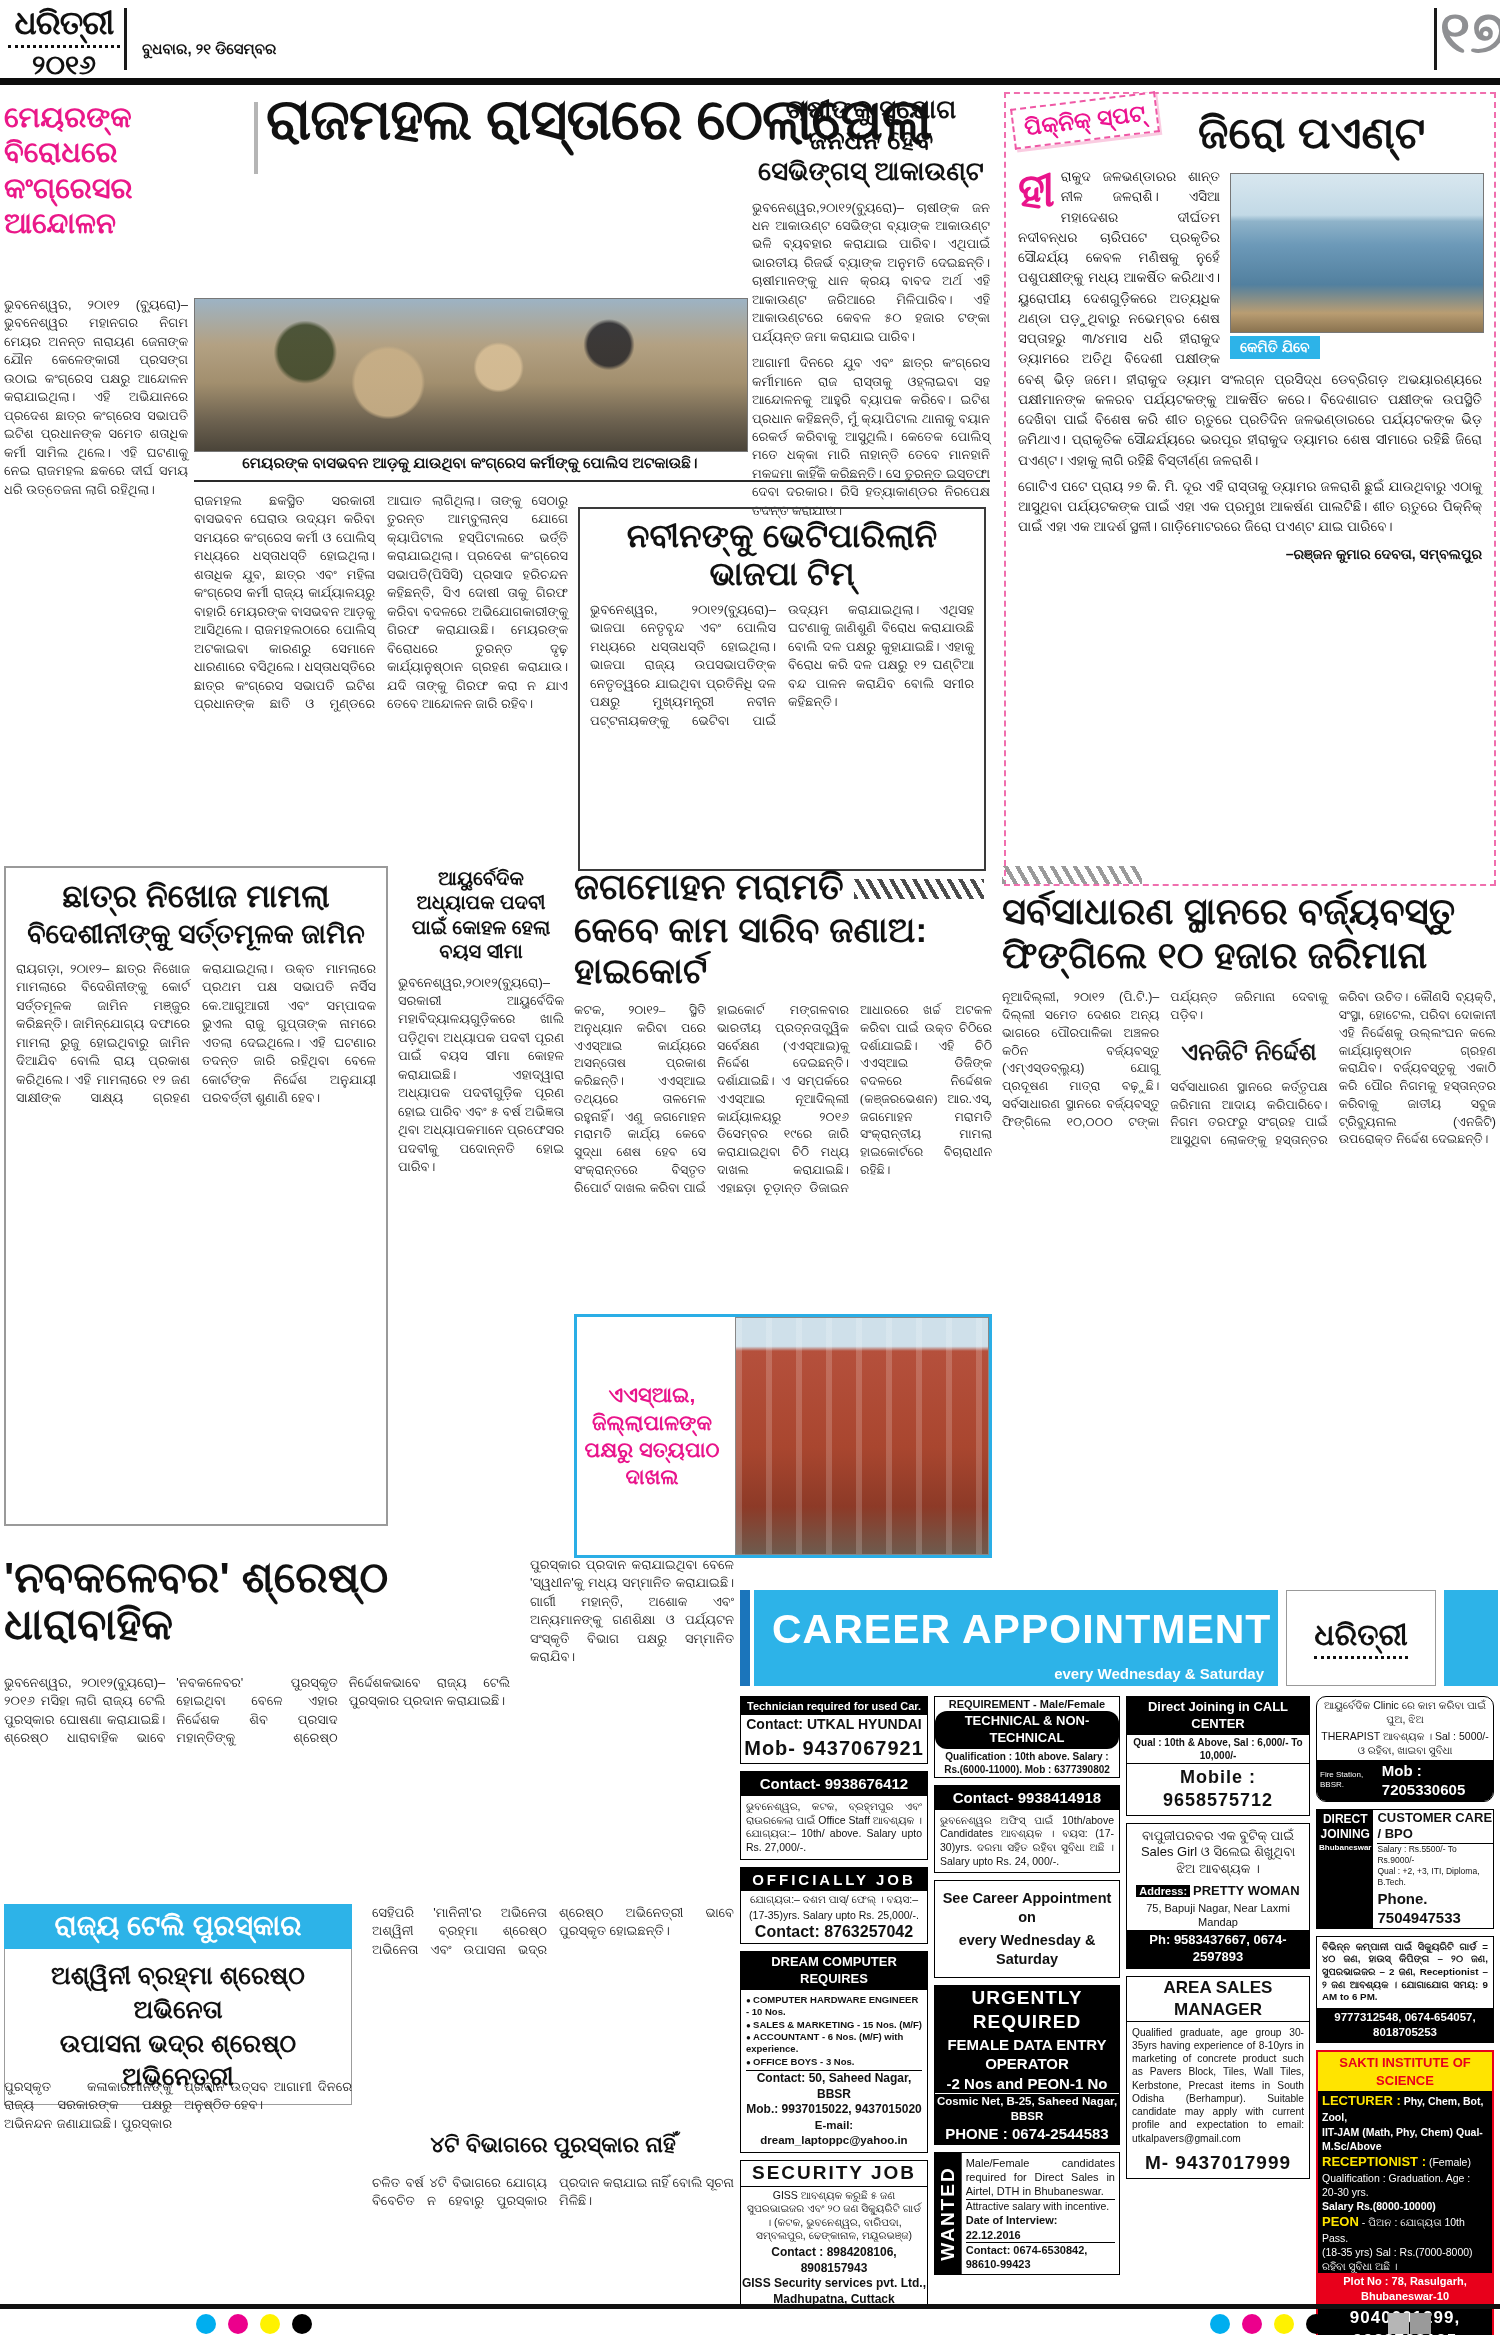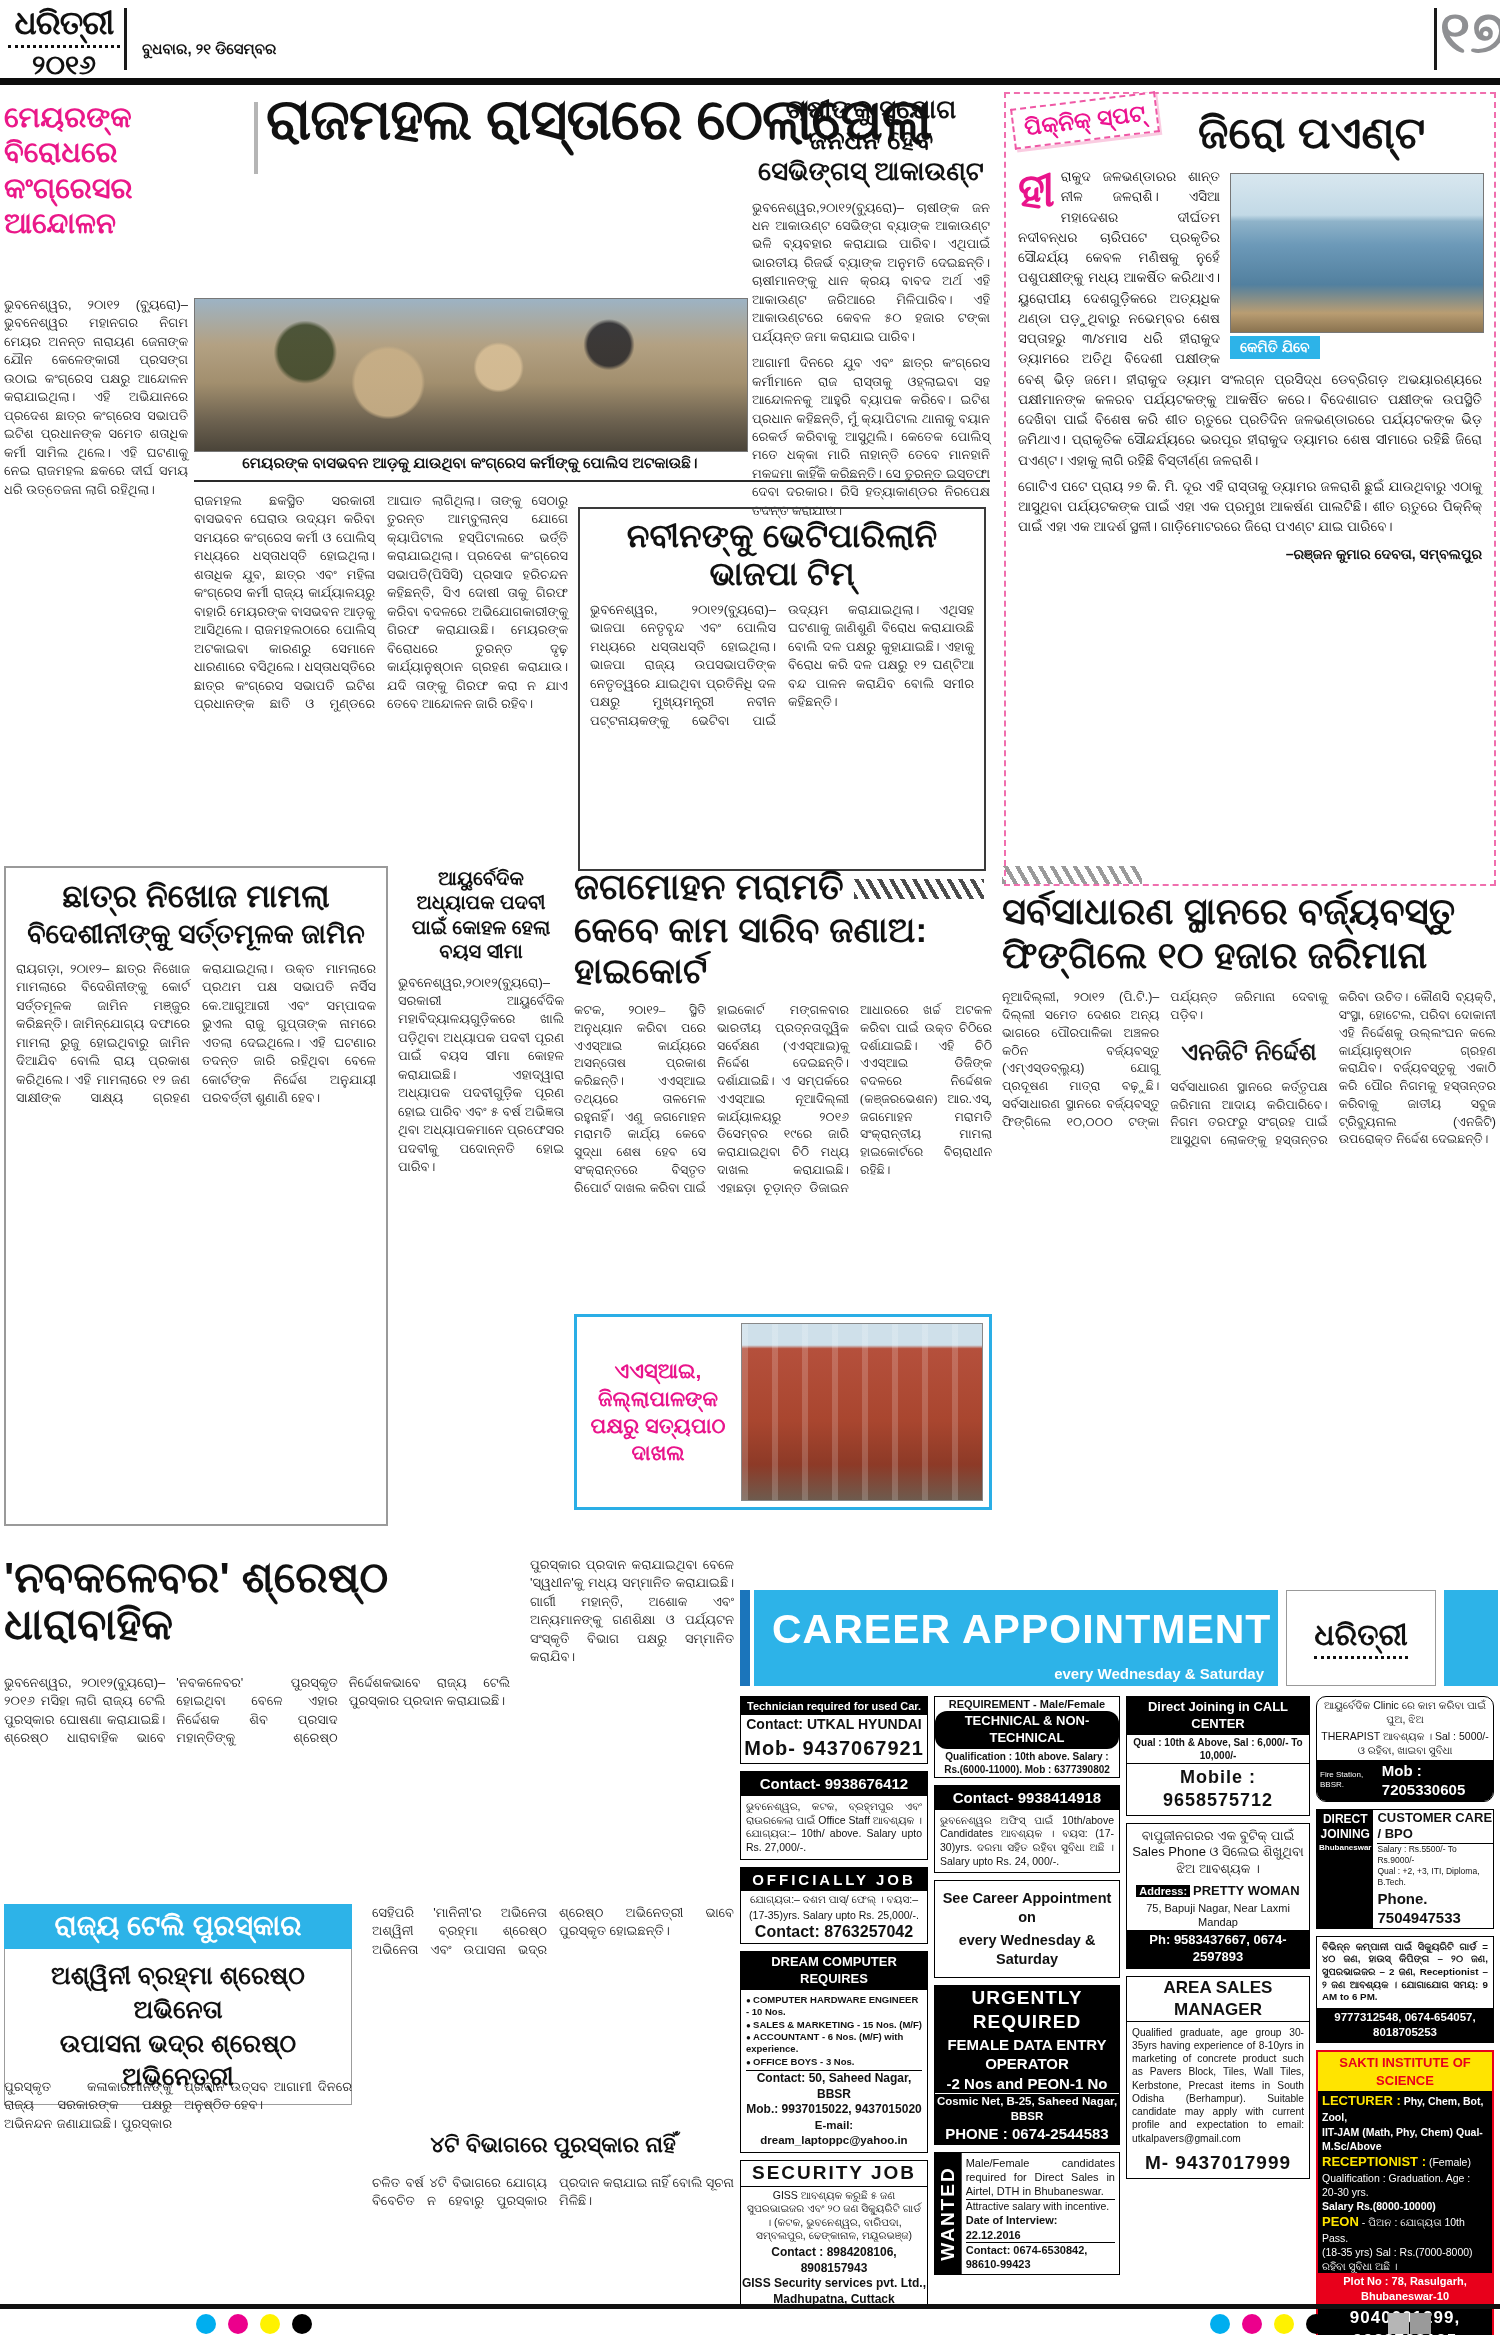--- a/index.html
+++ b/index.html
@@ -67,21 +67,21 @@
   .ms-b{margin-top:10px;height:520px;}
   .ayur{left:398px;top:866px;width:166px;height:660px;}
   .ay-h{font-size:19.5px;line-height:1.25;font-weight:bold;text-align:center;}
   .ay-b{margin-top:10px;}
   .jaga{left:574px;top:866px;width:418px;height:660px;}
   .jg-k{font-size:36px;font-weight:bold;}
   .hatch{display:inline-block;width:130px;height:20px;vertical-align:middle;margin-left:10px;
          background:repeating-linear-gradient(60deg,#4c4c4c 0 4px,transparent 4px 10px);}
   .jg-h{font-size:35px;font-weight:bold;margin-top:2px;}
   .jg-b{margin-top:10px;height:300px;font-size:12.5px;font-family:Liberation Serif, serif;}
-  .asi-box{margin-top:12px;height:196px;border:3px solid #2aaee6;box-sizing:border-box;display:flex;gap:8px;padding:6px;}
+  .asi-box{margin-top:12px;height:244px;border:3px solid #2aaee6;box-sizing:border-box;display:flex;gap:8px;padding:0;}
   .asi-txt{width:150px;display:flex;align-items:center;text-align:center;color:#e9148b;font-size:21px;line-height:1.3;font-weight:bold;}
   .asi-photo{flex:1;border:1px solid #888;
      background:
        repeating-linear-gradient(90deg,rgba(255,255,255,.18) 0 6px,transparent 6px 30px),
        linear-gradient(180deg,#cfe0ea 0%,#cfe0ea 12%,#b5503c 14%,#a9462f 55%,#8d3a27 80%,#6e5b4e 100%);}
   .waste{left:1002px;top:866px;width:494px;height:660px;}
   .ws-hatch{width:140px;height:18px;background:repeating-linear-gradient(60deg,#9a9a9a 0 4px,transparent 4px 10px);margin-bottom:6px;}
   .ws-h{font-size:37px;font-weight:bold;line-height:1.18;}
   .ws-b{margin-top:12px;height:430px;font-size:12.5px;}
   .ws-sub{font-size:24px;font-weight:bold;text-align:center;margin:10px 0;}
@@ -321,21 +321,21 @@
         </div>
       </div>
 
       <div class="ad-col c3">
         <div class="ad">
           <span class="bar" style="font-size:13px;">Direct Joining in CALL CENTER</span>
           <div class="ctr b" style="font-size:10px;padding:1px 0;">Qual : 10th &amp; Above, Sal : 6,000/- To 10,000/-</div>
           <div class="ph-big" style="border-top:1px solid #000;font-size:18px;">Mobile : 9658575712</div>
         </div>
         <div class="ad">
-          <div class="ctr" style="font-size:13px;padding:4px 5px;">ବାପୁଜୀନଗରର ଏକ ବୁଟିକ୍ ପାଇଁ Sales Phone ଓ ସିଲେଇ ଶିଖୁଥିବା ଝିଅ ଆବଶ୍ୟକ ।</div>
+          <div class="ctr" style="font-size:13px;padding:4px 5px;">ବାପୁଜୀପରବର ଏକ ବୁଟିକ୍ ପାଇଁ Sales Girl ଓ ସିଲେଇ ଶିଖୁଥିବା ଝିଅ ଆବଶ୍ୟକ ।</div>
           <div class="ctr" style="padding:1px 4px;"><span class="inv b" style="padding:0 3px;font-size:11px;">Address:</span>
             <span class="b" style="font-size:13px;">PRETTY WOMAN</span></div>
           <div class="ctr" style="font-size:11px;">75, Bapuji Nagar, Near Laxmi Mandap</div>
           <span class="bar" style="font-size:13px;">Ph: 9583437667, 0674-2597893</span>
         </div>
         <div class="ad">
           <div class="ctr b" style="font-size:17px;border-bottom:1px solid #000;">AREA SALES MANAGER</div>
           <div class="ad-pad just" style="font-size:10.2px;">Qualified graduate, age group 30-35yrs having experience of 8-10yrs in marketing of concrete product such as Pavers Block, Tiles, Wall Tiles, Kerbstone, Precast items in South Odisha (Berhampur). Suitable candidate may apply with current profile and expectation to email: utkalpavers@gmail.com</div>
           <div class="ph-big" style="font-size:19px;">M- 9437017999</div>
         </div>

